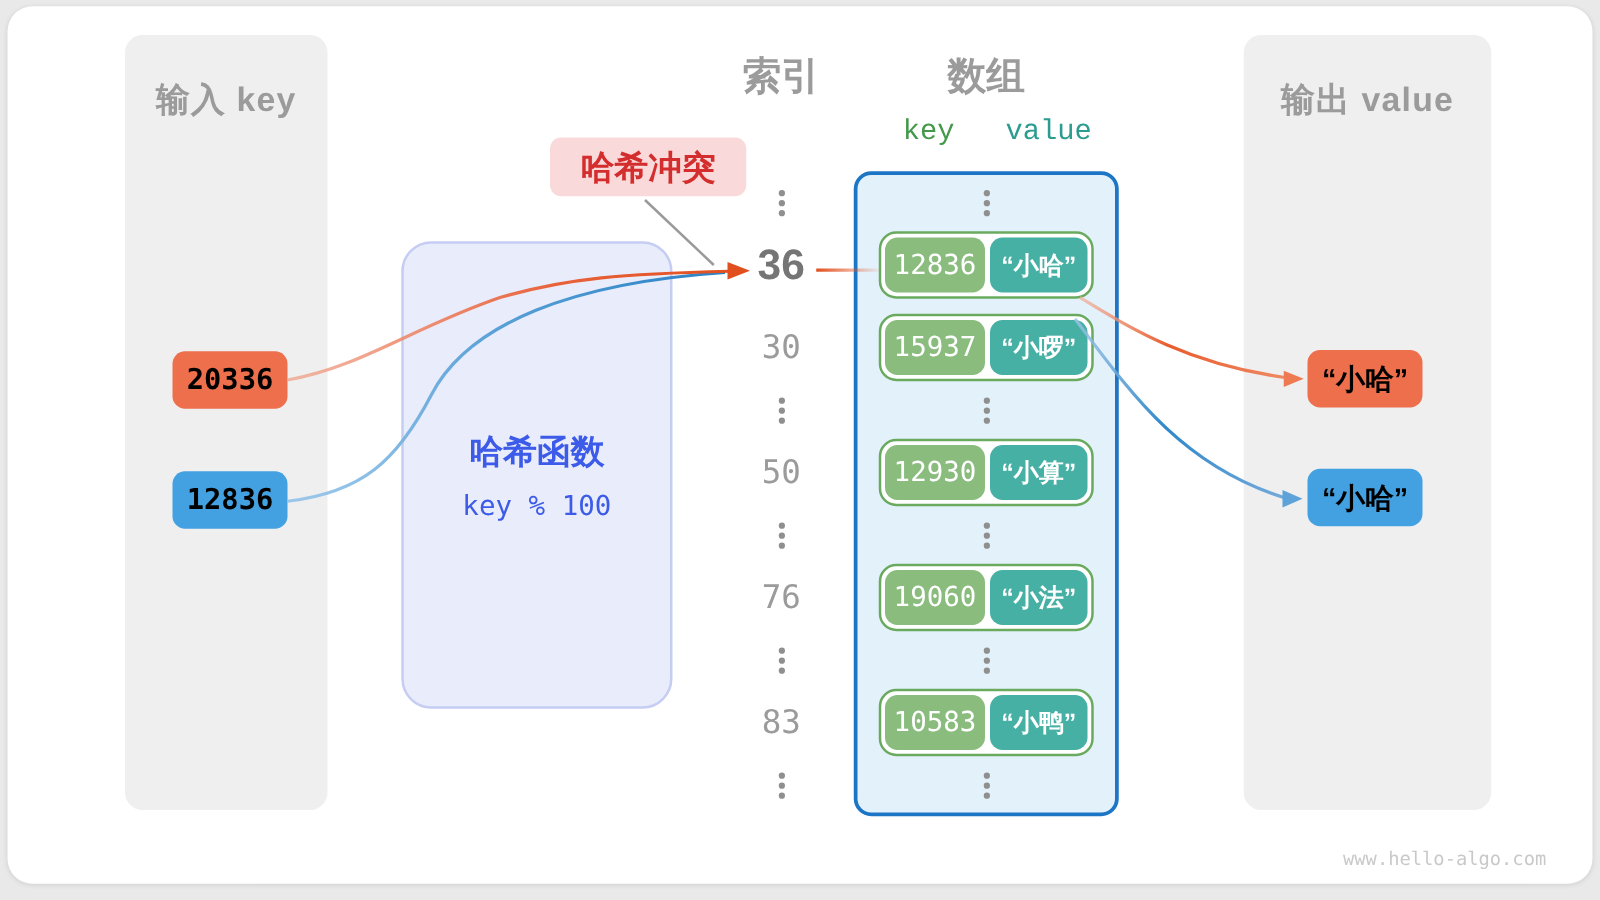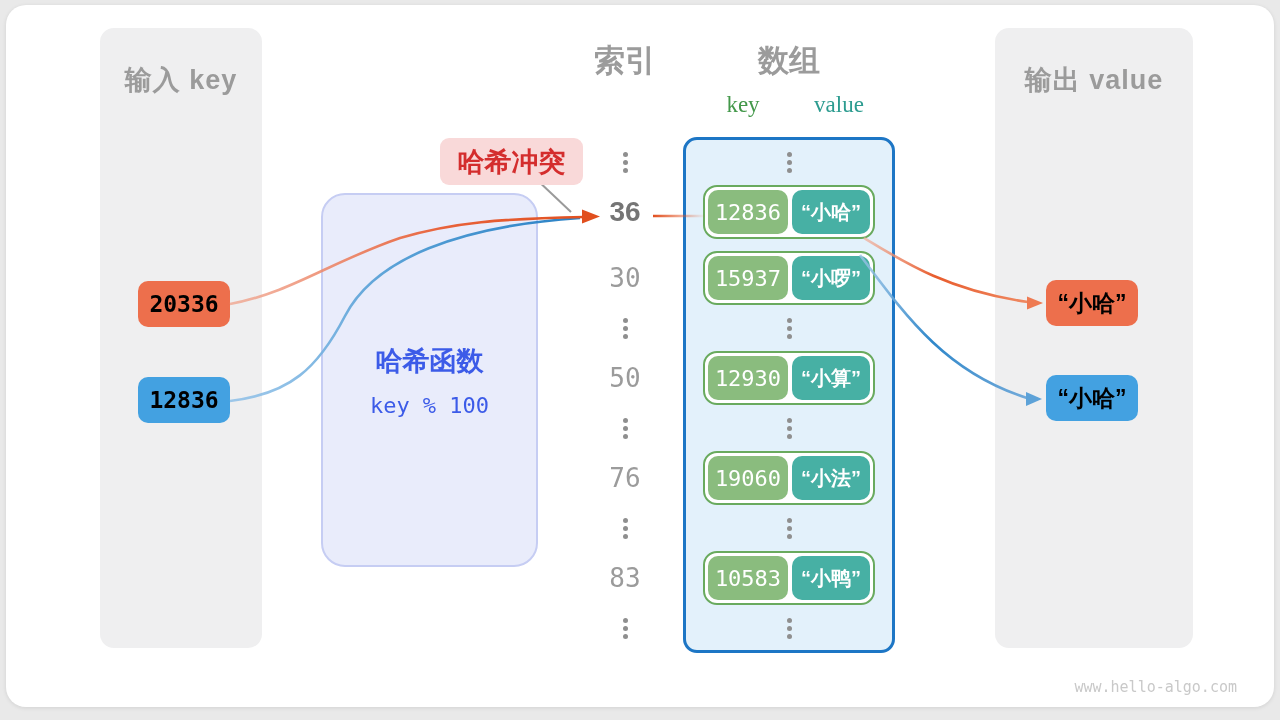--- a/index.html
+++ b/index.html
@@ -27,35 +27,35 @@
   .chip.orange{background:var(--orange);}
   .chip.blue{background:var(--blue);}
   
   .hash-box{left:321px;top:193px;width:217px;height:374px;background:var(--hash-bg);
             border:2px solid var(--hash-border);border-radius:24px;z-index:1;}
   .hash-name{position:absolute;top:148px;left:0;right:0;text-align:center;
              font-size:27px;font-weight:bold;color:var(--hash-text);}
   .hash-formula{position:absolute;top:198px;left:0;right:0;text-align:center;
                 font-size:22px;color:var(--hash-text);font-family:"DejaVu Sans Mono","Liberation Mono",monospace;}
   
-  .badge{left:440px;top:110px;width:143px;height:47px;background:var(--badge-bg);border-radius:9px;
+  .badge{left:440px;top:110px;width:157px;height:47px;background:var(--badge-bg);border-radius:9px;
          display:flex;align-items:center;justify-content:center;font-size:27px;font-weight:bold;
-         color:var(--badge-text);z-index:6;margin-top:28px;}
+         color:var(--badge-text);z-index:6;}
   
   .col-title{top:40px;font-size:31px;font-weight:bold;color:var(--gray-text);text-align:center;}
   .kv-header{left:703px;top:92px;width:172px;display:flex;gap:20px;
-             font-family:Liberation Serif, serif;font-size:23px;justify-content:center;}
+             font-family:Liberation Mono, monospace;font-size:23px;justify-content:center;}
   .kv-header .kh{flex:0 0 80px;text-align:center;color:var(--key-header);}
   .kv-header .vh{flex:1;text-align:center;color:var(--value-header);}
   
   .index-col{left:575px;top:140px;width:100px;height:510px;display:flex;flex-direction:column;
              justify-content:space-between;align-items:center;padding:11px 0;z-index:1;}
   .idx-row{height:54px;display:flex;align-items:center;justify-content:center;
            font-family:"DejaVu Sans Mono","Liberation Mono",monospace;font-size:26px;color:var(--gray-text);}
-  .idx-row.hl{font-weight:bold;color:var(--gray-dark);font-family:"Liberation Sans",sans-serif;font-size:28px;}
+  .idx-row.hl{font-weight:bold;color:var(--gray-dark);font-family:"Liberation Sans",sans-serif;font-size:34px;}
   
   .dots{height:22px;display:flex;flex-direction:column;justify-content:center;align-items:center;gap:3px;}
   .dots i{display:block;width:5px;height:5px;border-radius:50%;background:#8f8f8f;}
   
   .array-box{left:683px;top:137px;width:212px;height:516px;background:var(--array-bg);
              border:3px solid var(--array-border);border-radius:14px;z-index:1;}
   .array-rows{position:absolute;inset:0;display:flex;flex-direction:column;justify-content:space-between;
               align-items:center;padding:11px 0;}
   .pair{width:172px;height:54px;background:#fff;border:2.5px solid var(--green-border);border-radius:14px;
         display:flex;gap:4px;padding:3px;z-index:2;}

